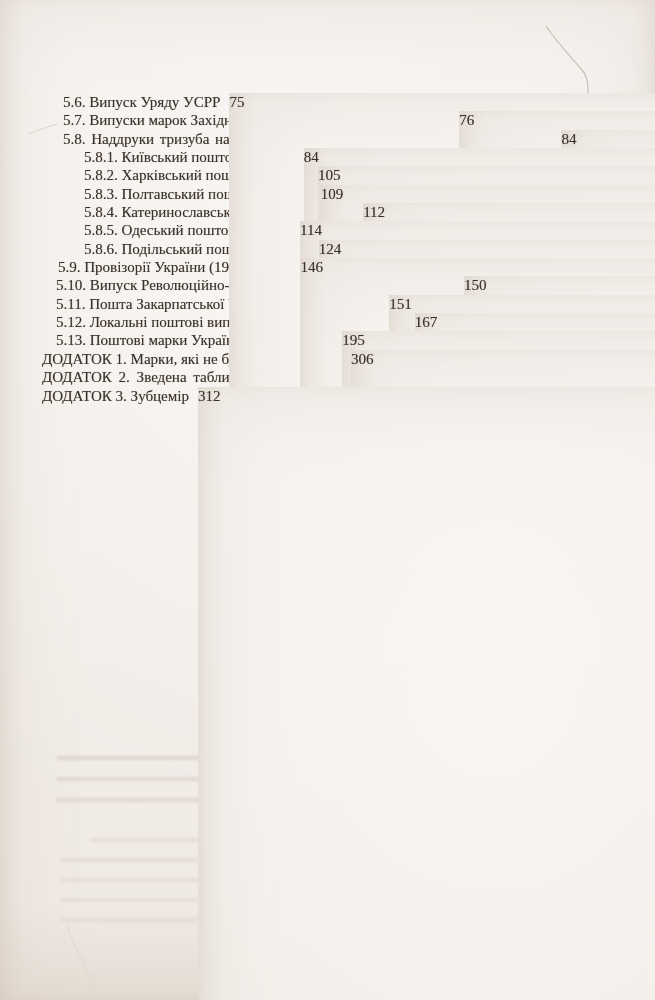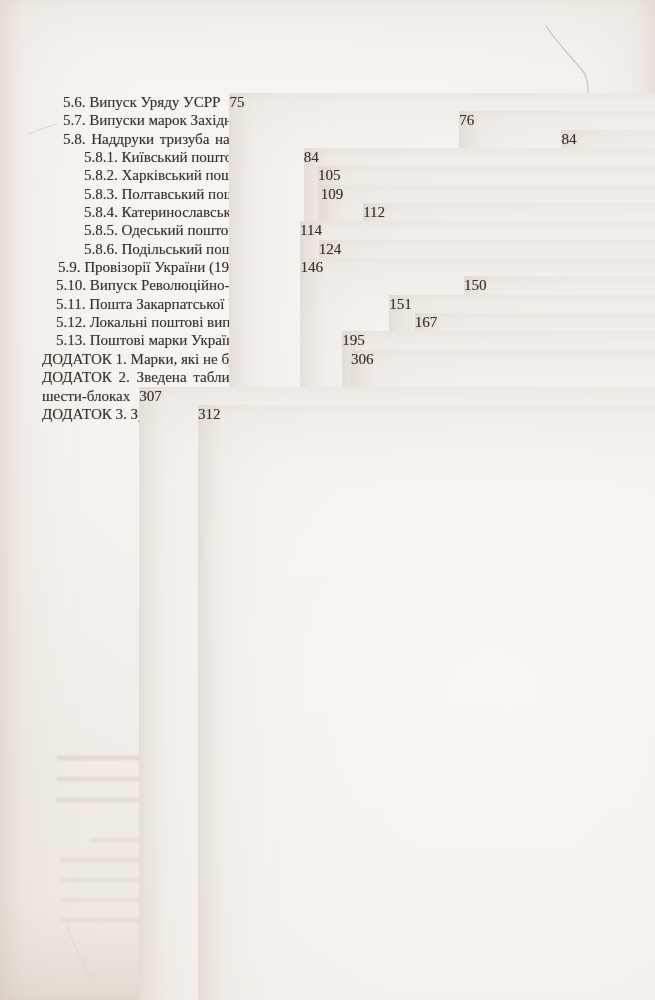--- a/index.html
+++ b/index.html
@@ -183,24 +183,19 @@
       </div>
       <div class="row ind-app">
         <span class="label">ДОДАТОК 1. Марки, які не були введені у обіг</span>
         <span class="leader"></span>
         <span class="page">306</span>
       </div>
       <div class="row ind-app justify">
         <span class="label">ДОДАТОК 2. Зведена таблиця цін на обігові марки четвертого-сьомого випусків у</span>
       </div>
       <div class="row ind-app">
-        <span class="label">шести-блоках</span>
-        <span class="leader"></span>
-        <span class="page">307</span>
-      </div>
-      <div class="row ind-app">
         <span class="label">ДОДАТОК 3. Зубцемір</span>
         <span class="leader"></span>
         <span class="page">312</span>
       </div>
     </div>
 
 </div>
 
 </body></html>

